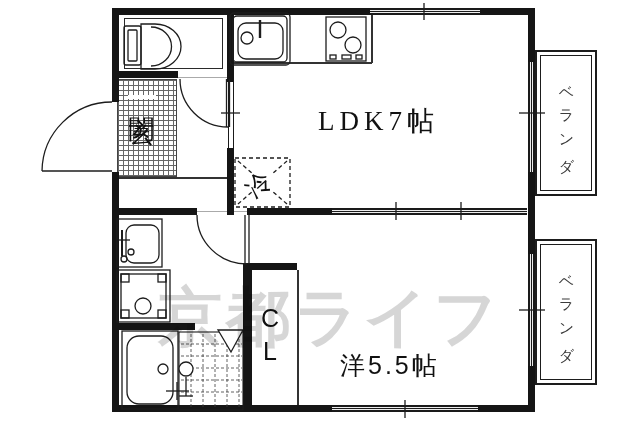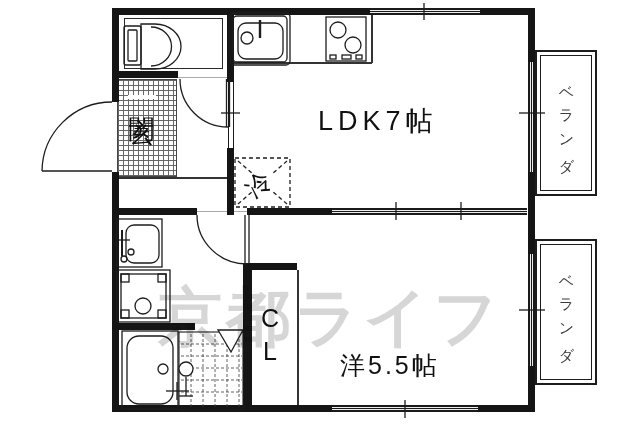--- a/index.html
+++ b/index.html
@@ -187,21 +187,21 @@
       <line x1="424" y1="3" x2="424" y2="20"></line>
       <line x1="519" y1="113" x2="545" y2="113"></line>
       <line x1="221" y1="113" x2="240" y2="113"></line>
       <line x1="396" y1="202" x2="396" y2="220"></line>
       <line x1="461" y1="202" x2="461" y2="220"></line>
       <line x1="519" y1="310" x2="545" y2="310"></line>
       <line x1="405" y1="400" x2="405" y2="418"></line>
     </g>
   </svg>
 
-  <div class="room-label" style="left:318px;top:103px;font-size:27px;letter-spacing:5px;">LDK7帖</div>
+  <div class="room-label" style="left:318px;top:103px;font-size:27px;letter-spacing:5px;font-family:Liberation Serif, serif;">LDK7帖</div>
   <div class="room-label" style="left:340px;top:301px;font-size:25px;letter-spacing:3px;margin-top:48px;">洋5.5帖</div>
   <div class="room-label vtext" style="left:128px;top:95px;font-size:26px;line-height:1;background:#fff;padding:2px 1px;">玄関</div>
   <div class="room-label" style="left:261px;top:302px;font-size:25px;line-height:1.3;white-space:pre-line;text-align:center;">C
 L</div>
   <div class="room-label" style="left:246px;top:168px;font-size:25px;transform:rotate(-42deg);">冷</div>
 
   <div class="watermark">京都ライフ</div>
 
 </div>
 

